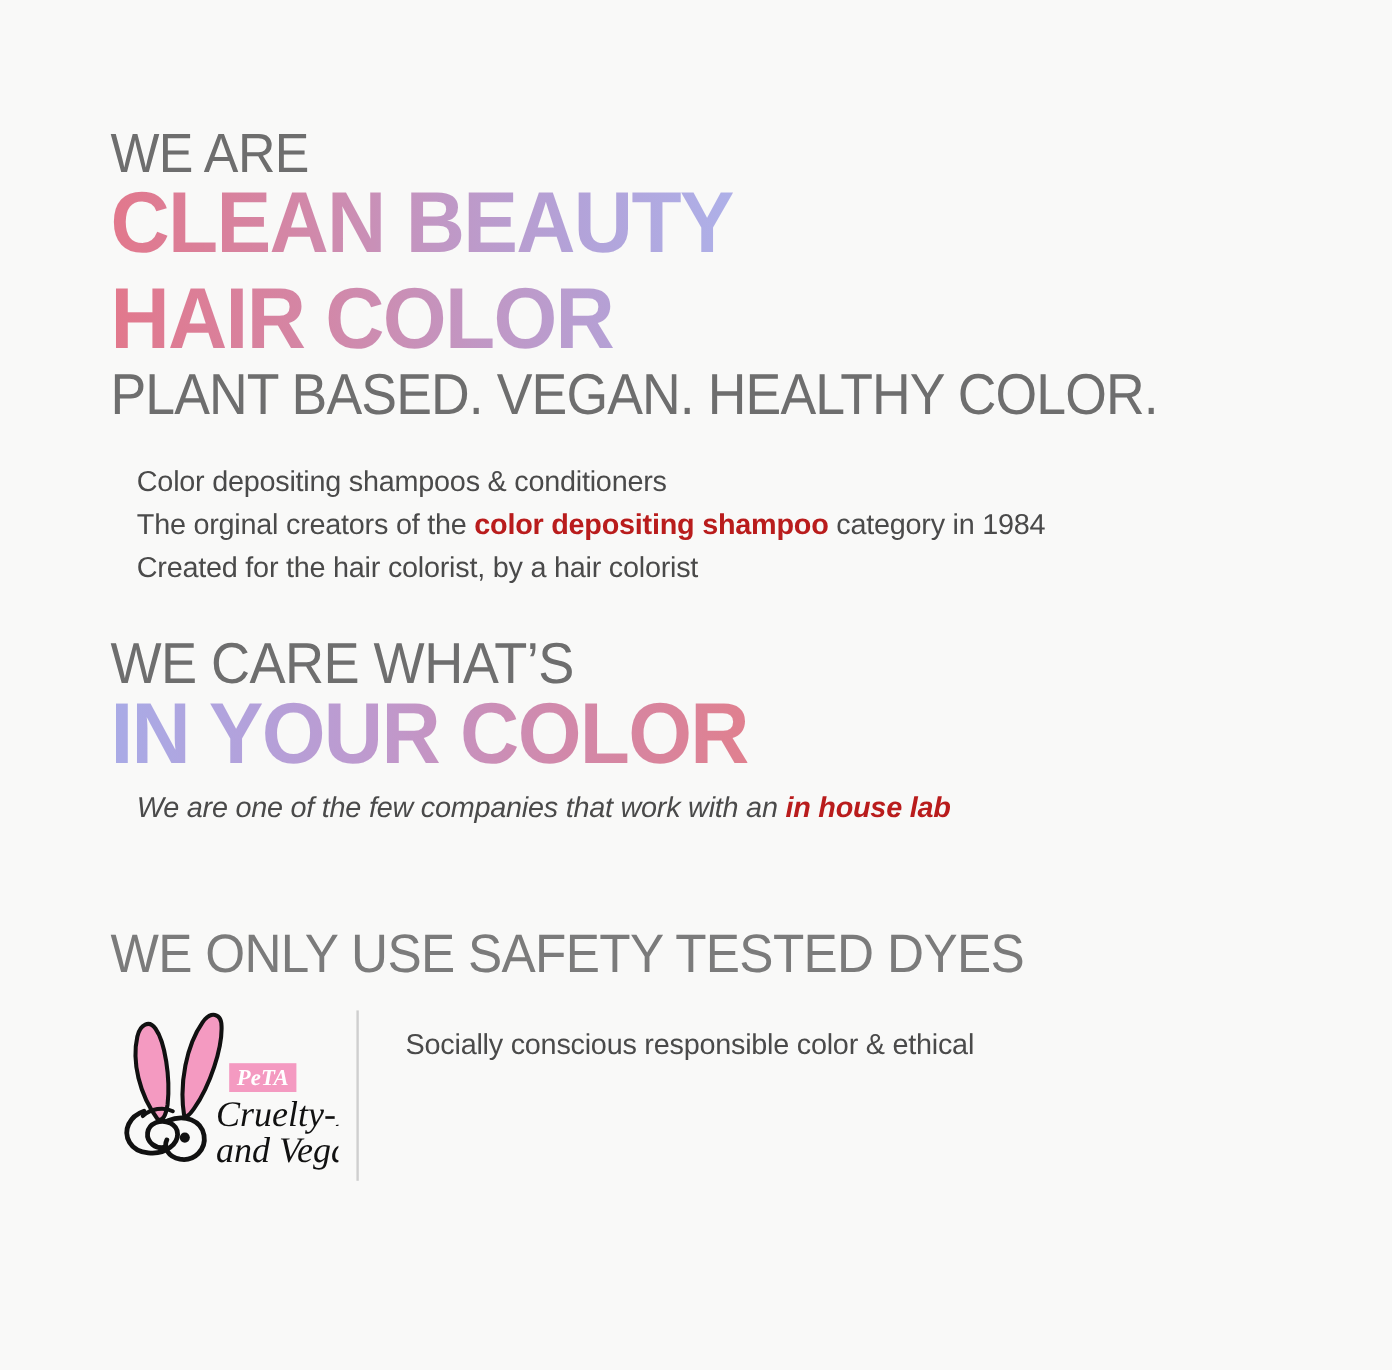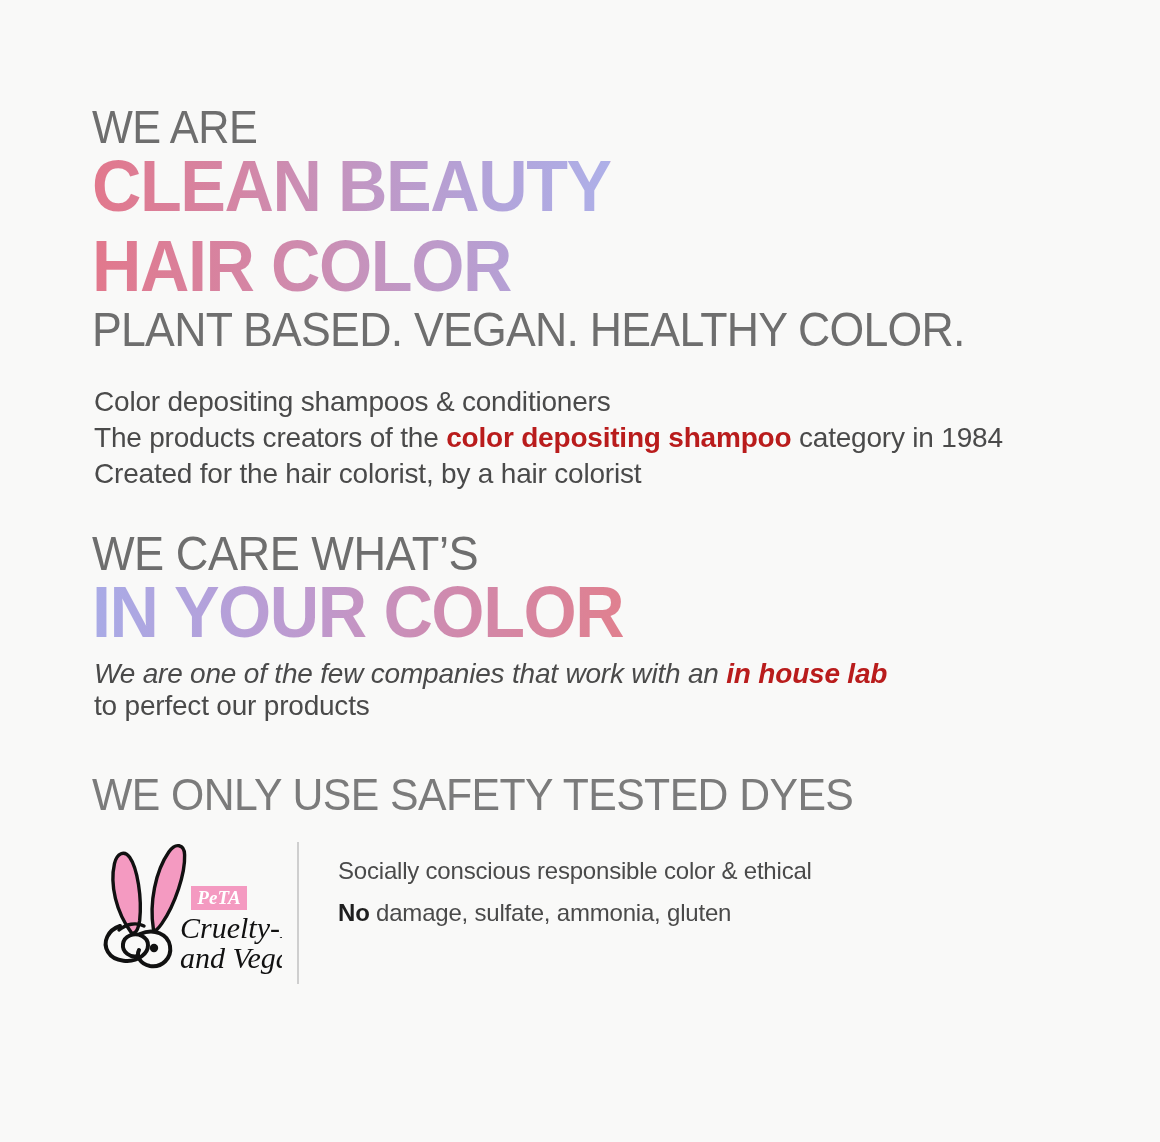--- a/index.html
+++ b/index.html
@@ -74,23 +74,24 @@
     font-size: 48px;
     line-height: 1;
     letter-spacing: -0.8px;
     transform: scaleX(0.93);
     transform-origin: left center;
   }
 
   .body-line {
     color: #4a4a4a;
     font-weight: 300;
-    font-size: 28px;
+    font-size: 24px;
     line-height: 36px;
     letter-spacing: -0.2px;
+    margin-left: 20px;
   }
   .body-line b {
     color: #b91c1c;
     font-weight: 600;
   }
 
   .section-head {
     color: #7b7b7b;
     font-weight: 300;
     font-size: 45px;
@@ -154,31 +155,30 @@
   <div class="blk eyebrow" style="left:92px; top:104px;">WE ARE</div>
 
   <div class="blk bigline grad-pink-peri" style="left:92px; top:150px;">CLEAN BEAUTY</div>
 
   <div class="blk bigline grad-pink-peri" style="left:92px; top:230px; background-size:620px 100%;">HAIR COLOR</div>
 
   <div class="blk subhead" style="left:92px; top:306px;">PLANT BASED. VEGAN. HEALTHY COLOR.</div>
 
   <div class="blk body-line" style="left:94px; top:384px;">Color depositing shampoos &amp; conditioners</div>
 
-  <div class="blk body-line" style="left:94px; top:420px;"><span>The products creators of the </span><b>color depositing shampoo</b><span> category in 1984</span></div>
+  <div class="blk body-line" style="left:94px; top:420px;"><span>The orginal creators of the </span><b>color depositing shampoo</b><span> category in 1984</span></div>
 
   <div class="blk body-line" style="left:94px; top:456px;text-align:center;">Created for the hair colorist, by a hair colorist</div>
 
   <div class="blk eyebrow" style="left:92px; top:530px; font-size:48px;">WE CARE WHAT’S</div>
 
   <div class="blk bigline grad-peri-pink" style="left:92px; top:576px;">IN YOUR COLOR</div>
 
   <div class="blk body-line" style="left:94px; top:656px;font-style:italic;"><span>We are one of the few companies that work with an </span><b>in house lab</b><span></span></div>
 
-  <div class="blk body-line" style="left:94px; top:688px;">to perfect our products</div>
 
   <div class="blk section-head" style="left:92px; top:772px;">WE ONLY USE SAFETY TESTED DYES</div>
 
   <div class="bottom">
 
     <div class="peta">
       <svg width="190" height="140" viewBox="0 0 190 140" xmlns="http://www.w3.org/2000/svg">
 
         <path d="M34 95 C22 72 20 44 28 24 C32 14 40 12 44 20 C50 32 50 62 44 84 C41 93 38 97 34 95 Z" fill="#f49ac1" stroke="#111111" stroke-width="3.4" stroke-linejoin="round" transform="rotate(-9 36 60)"></path>
 
@@ -194,18 +194,17 @@
 
         <text x="88" y="100" font-family="'Liberation Serif', serif" font-size="30" font-style="italic" fill="#111111">Cruelty-Free</text>
         <text x="88" y="130" font-family="'Liberation Serif', serif" font-size="30" font-style="italic" fill="#111111">and Vegan</text>
       </svg>
     </div>
 
     <div class="divider"></div>
 
     <div class="claims">
       <div class="claim"><b></b><span>Socially conscious responsible color &amp; ethical</span></div>
-      <div class="claim"><b>No</b><span> damage, sulfate, ammonia, gluten</span></div>
     </div>
 
   </div>
 
 </div>
 
 </body></html>

